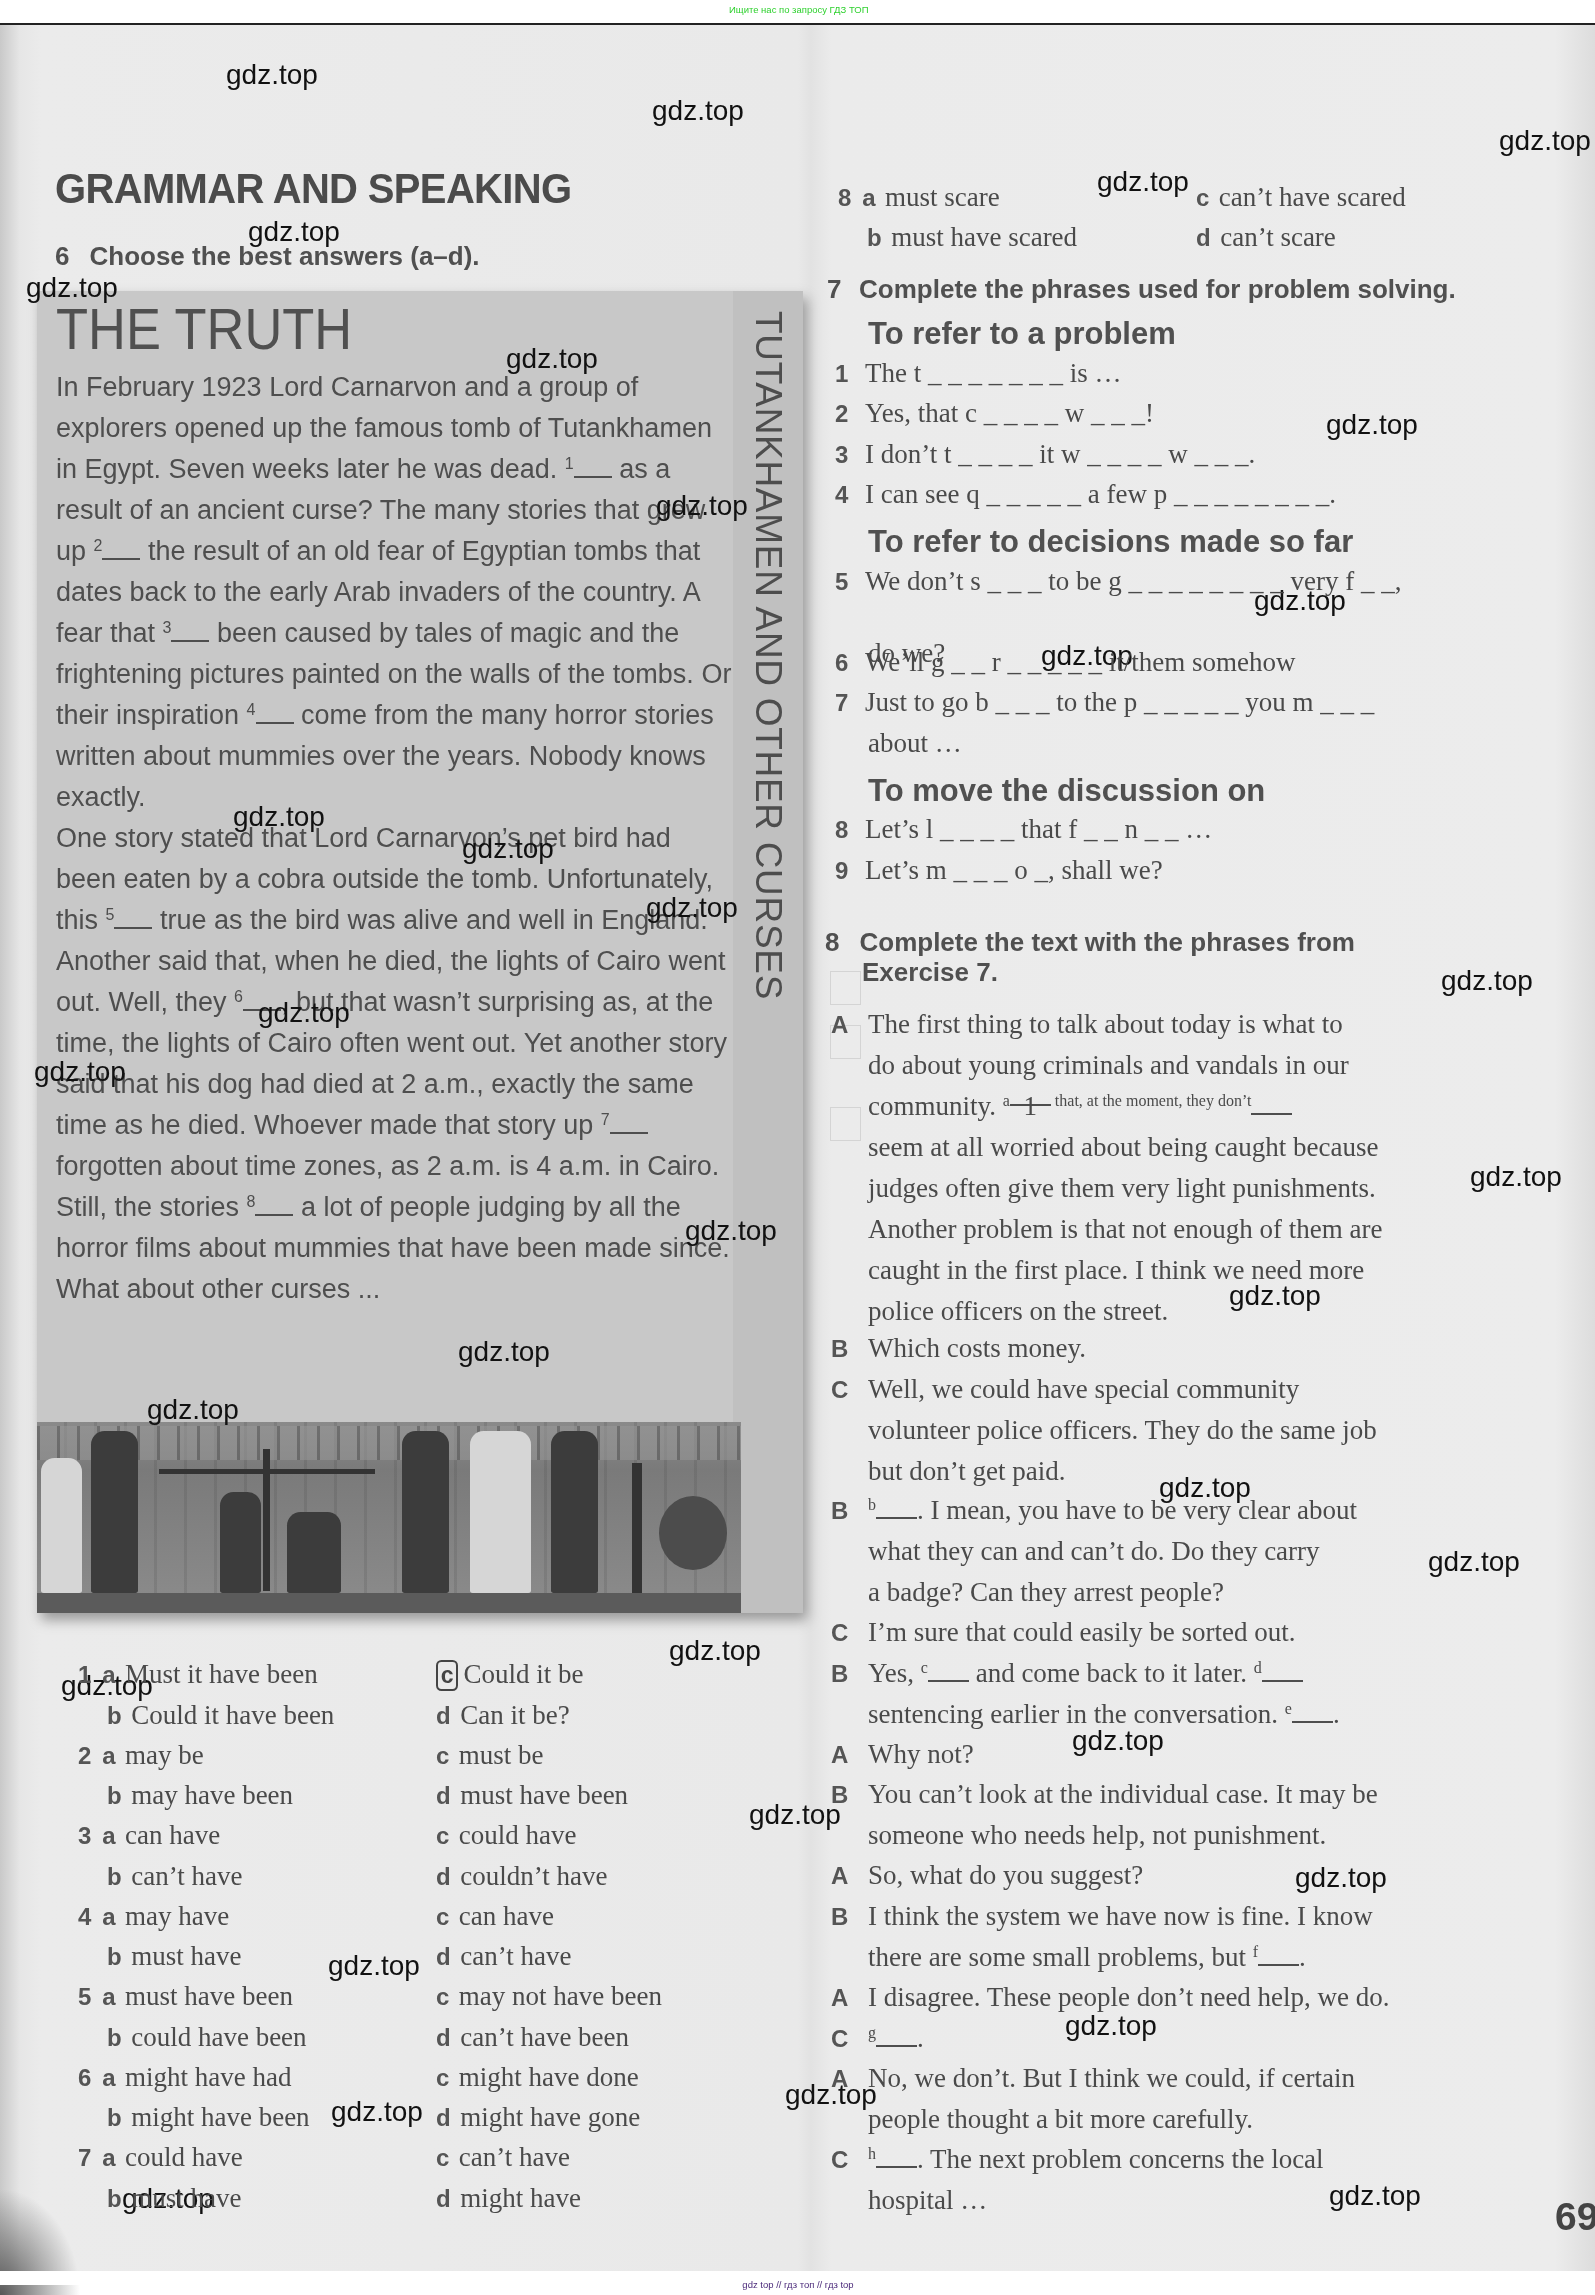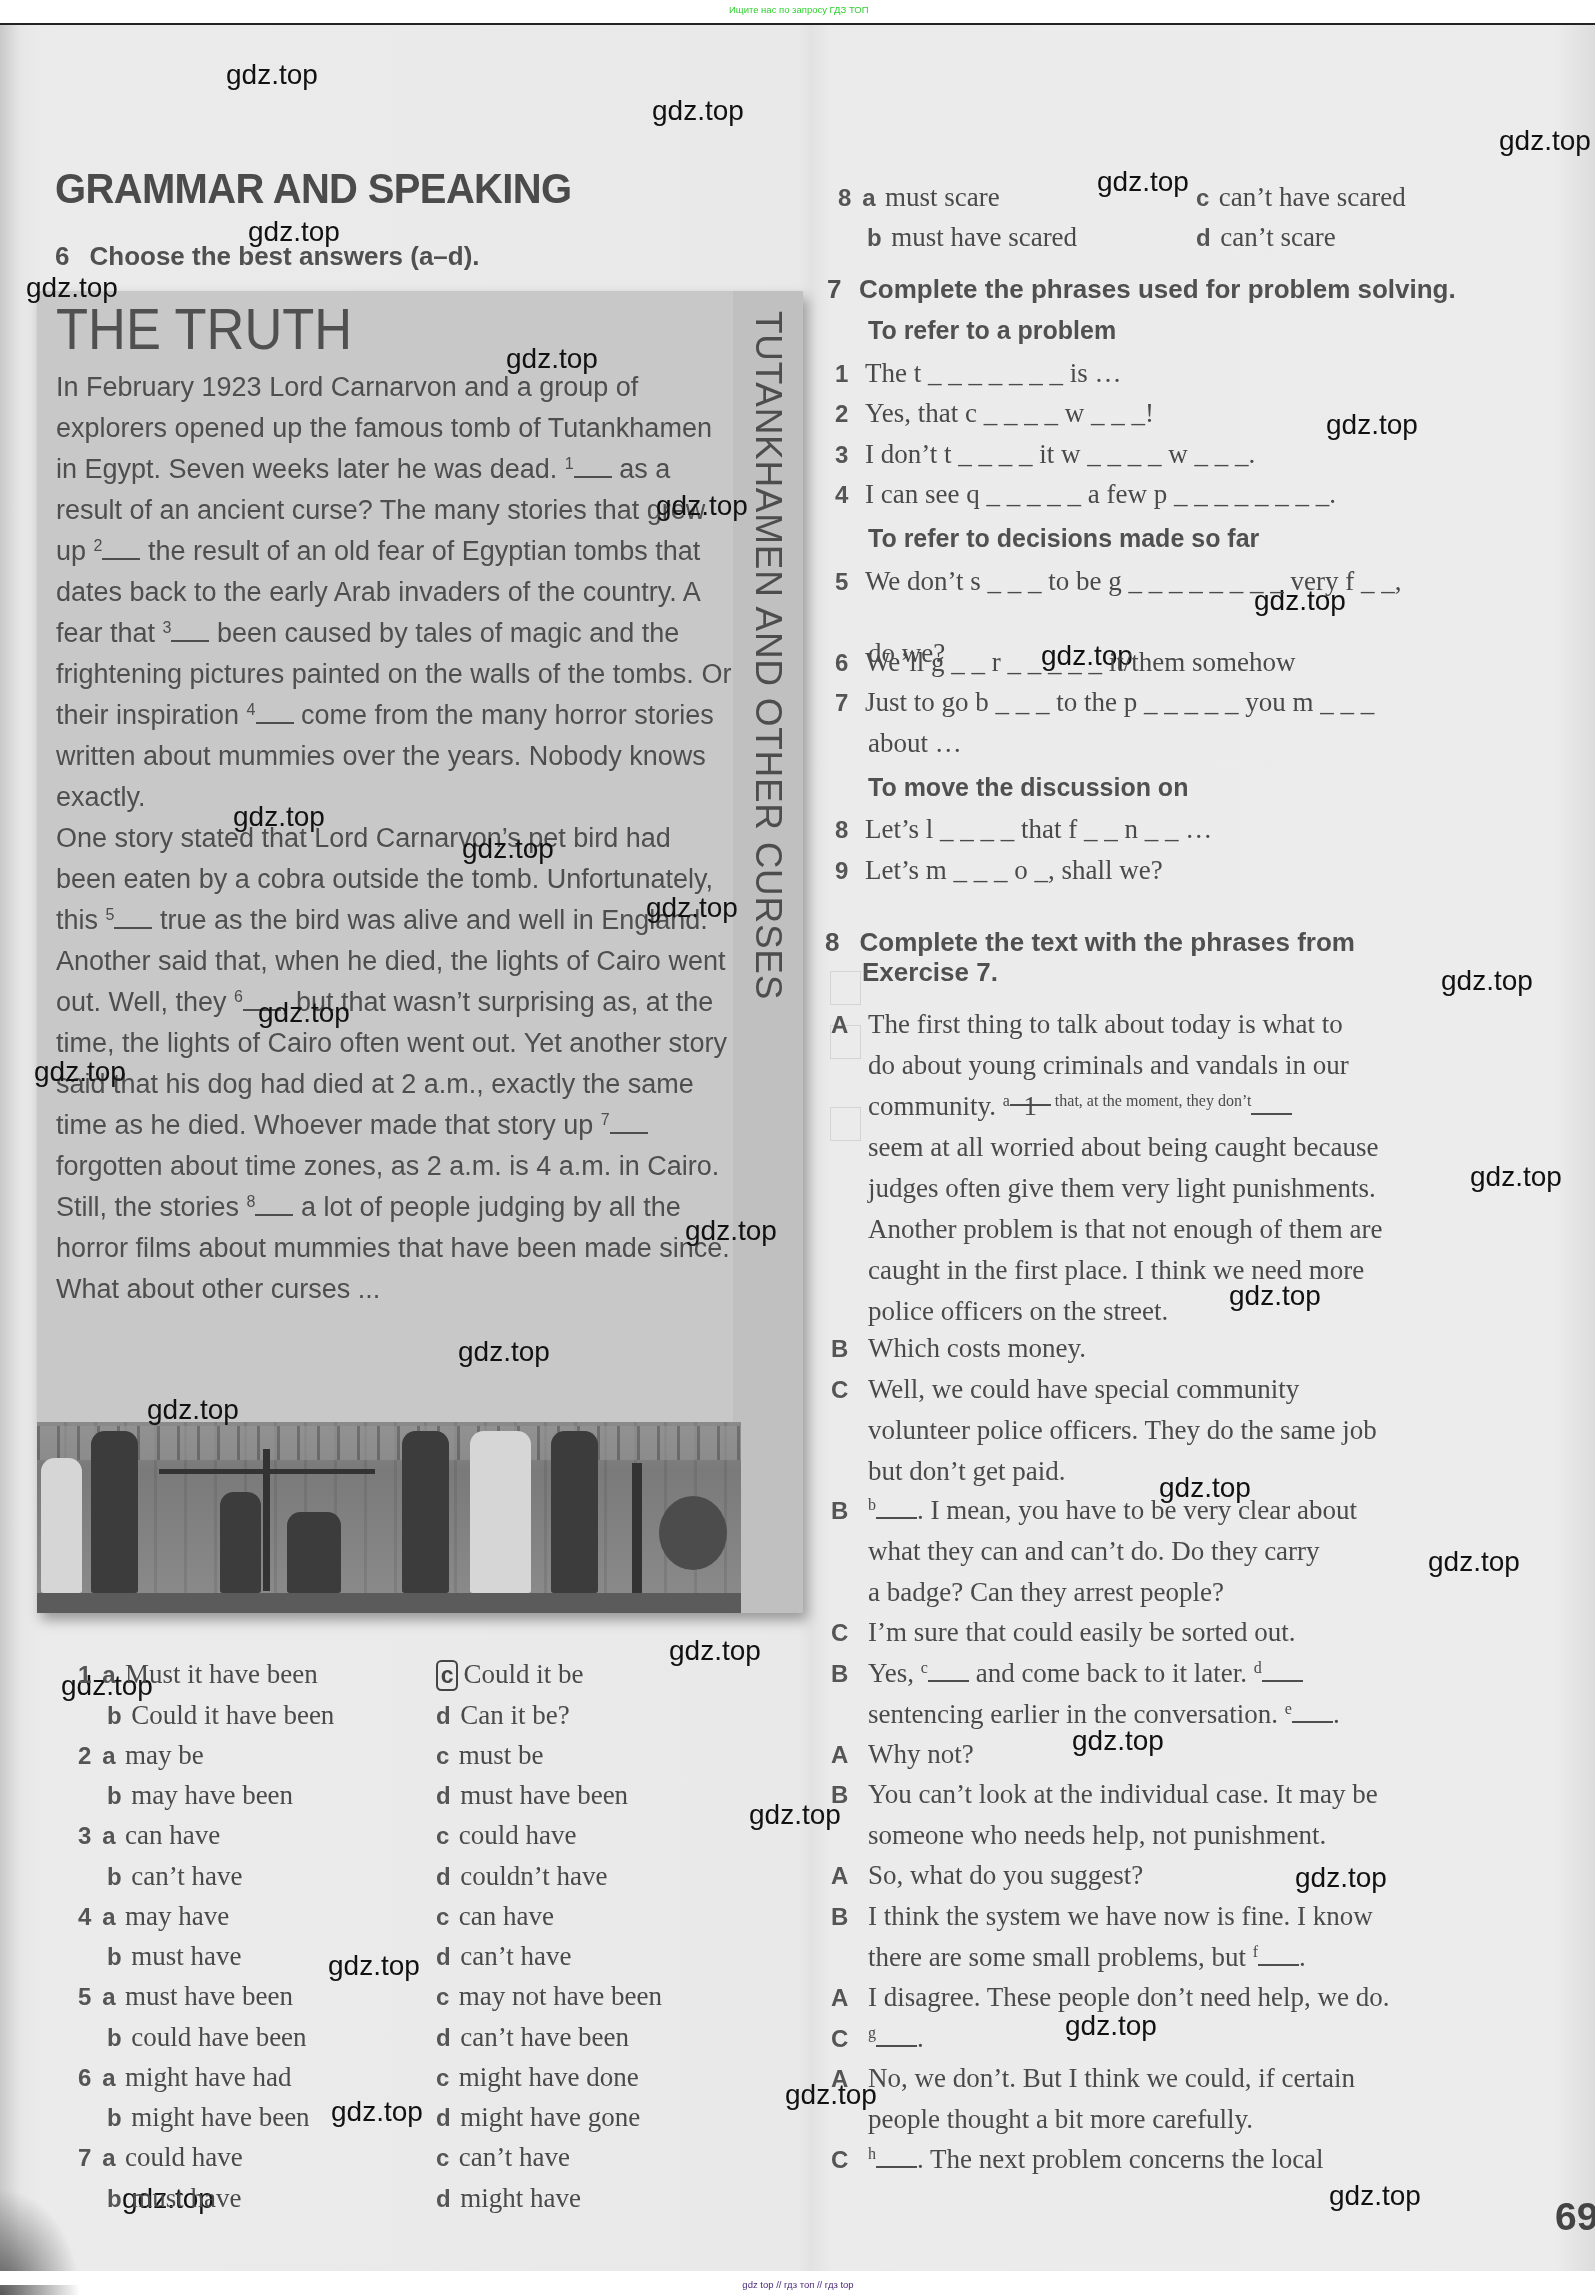--- a/index.html
+++ b/index.html
@@ -31,21 +31,21 @@
       repeating-linear-gradient(90deg, rgba(0,0,0,0) 0 27px, rgba(60,60,60,0.15) 27px 30px),
       linear-gradient(180deg,#8a8a8a 0%,#7a7a7a 25%,#8c8c8c 100%); overflow:hidden; }
   .fig { position:absolute; bottom:20px; background:#3c3c3c; border-radius:13.5px 13.5px 2.7px 2.7px; }
   .fig.white { background:#d6d6d6; }
   .hiero { position:absolute; left:0; top:4px; width:100%; height:34px; background:repeating-linear-gradient(90deg,#555 0 2.7px,#9a9a9a 2.7px 20px); opacity:0.5; }
   .floor { position:absolute; left:0; bottom:0; width:100%; height:20px; background:#5b5b5b; }
   .opt { font-size:27px; color:#4a4a4a; }
   .opt b { font-family:"Liberation Sans", sans-serif; font-weight:bold; color:#555; margin-right:9.5px; font-size:24px; }
   .opt-num { font-family:"Liberation Sans", sans-serif; font-weight:bold; font-size:24px; color:#555; }
   .circled { display:inline-block; border:2px solid #444; border-radius:5.4px; padding:0 2.7px; line-height:27px; font-family:"Liberation Sans", sans-serif; font-weight:bold; font-size:23px; color:#444; margin-right:5.4px; }
-  .sub-head { font-family:"Liberation Sans", sans-serif; font-weight:bold; font-size:25px; color:#505050; }
+  .sub-head { font-family:"Liberation Sans", sans-serif; font-weight:bold; font-size:31px; color:#505050; }
   .phrase { font-size:27px; color:#4a4a4a; }
   .phrase .n { font-family:"Liberation Sans", sans-serif; font-weight:bold; font-size:24px; color:#555; display:inline-block; width:30px; }
   .dlg { position:absolute; left:831px; width:703px; font-size:27px; line-height:41px; color:#4a4a4a; }
   .dlg .sp { position:absolute; left:0; font-family:"Liberation Sans", sans-serif; font-weight:bold; font-size:24px; color:#555; }
   .dlg .tx { display:block; margin-left:37px; }
   .dlg sup { font-size:16px; vertical-align:9.5px; line-height:0; }
   .dlg .blank { width:41px; }
   .wm { position:absolute; font-family:"Liberation Sans", sans-serif; font-size:28px; color:#111; white-space:nowrap; }
   .pg { position:absolute; left:1555px; top:2170px; font-family:"Liberation Sans", sans-serif; font-weight:bold; font-size:39px; color:#444; }
   .smallbox { position:absolute; width:31px; height:34px; border:1.4px solid #d4d4d4; }
@@ -261,19 +261,20 @@
       <span class="tx"><sup>g</sup><span class="blank"></span>.</span>
     </div>
     <div class="dlg" style="top: 2033px;">
       <span class="sp">A</span>
       <span class="tx">No, we don’t. But I think we could, if certain</span>
       <span class="tx">people thought a bit more carefully.</span>
     </div>
     <div class="dlg" style="top: 2114px;">
       <span class="sp">C</span>
       <span class="tx"><sup>h</sup><span class="blank"></span>. The next problem concerns the local</span>
+      <span class="tx">hospital …</span>
     </div>
   </div>
 
 <div class="footer">
   <span>gdz top  //  гдз топ  //  гдз top</span>
 </div>
 
 
 </body></html>

